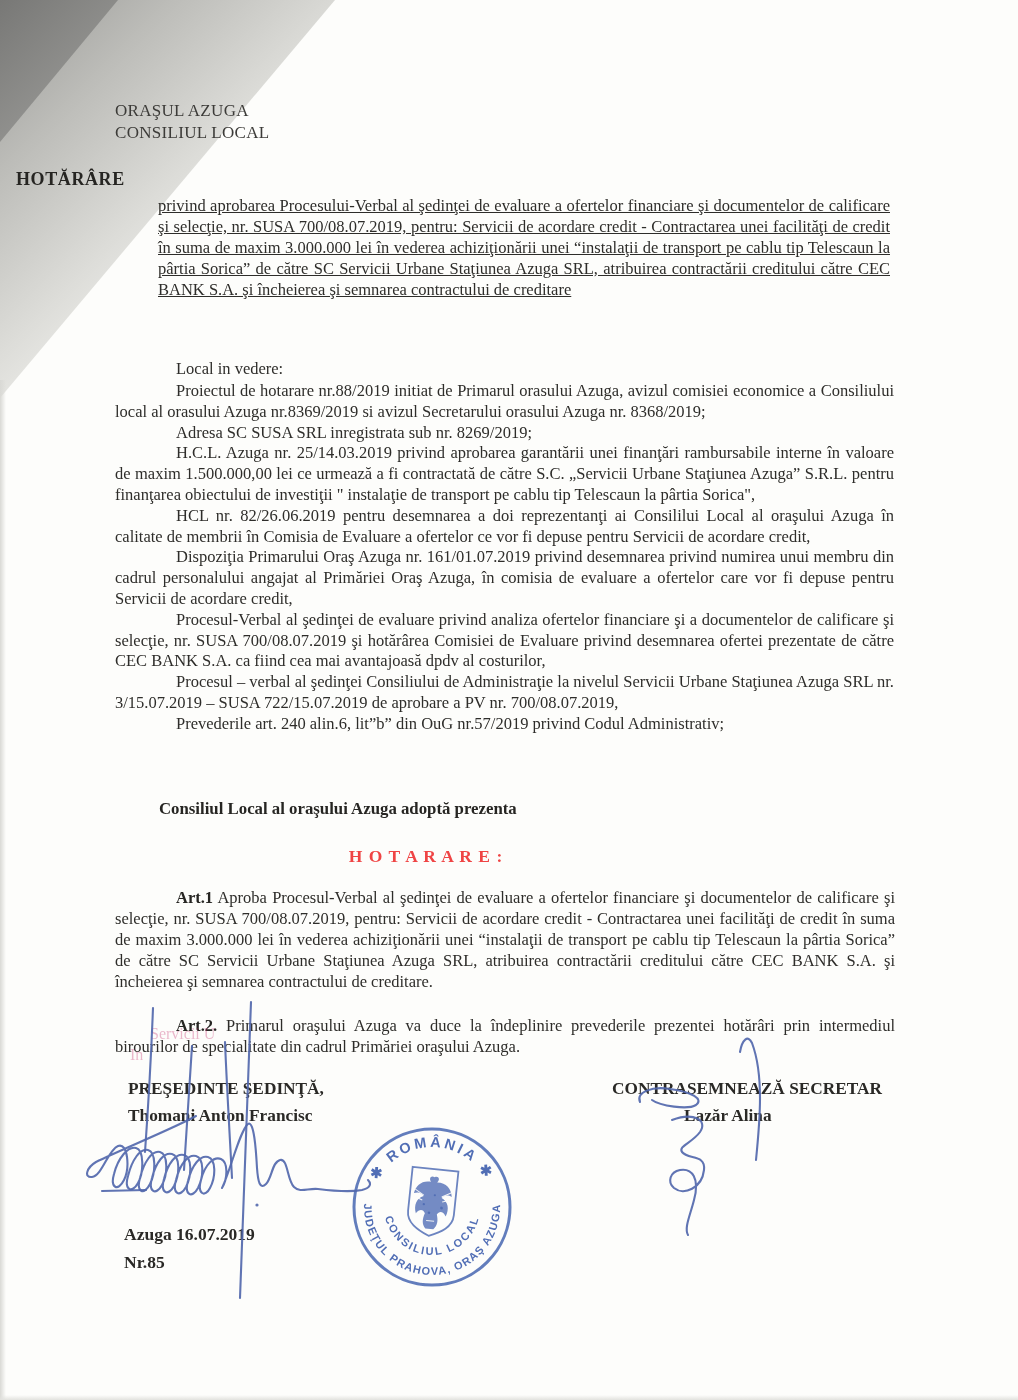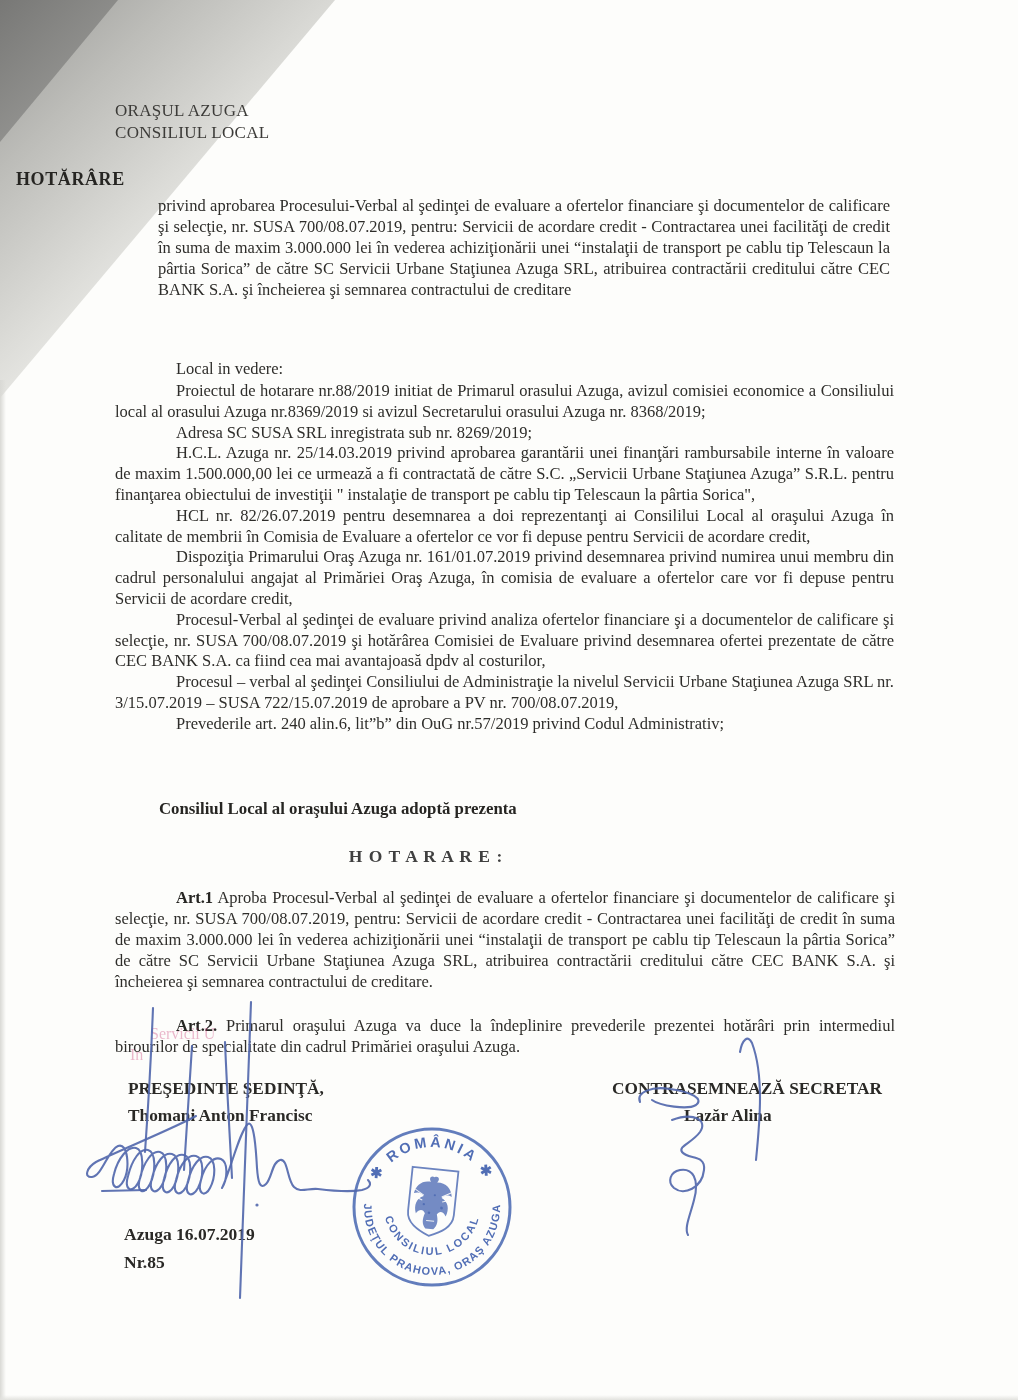--- a/index.html
+++ b/index.html
@@ -20,28 +20,28 @@
     background:linear-gradient(90deg,#d9d9d5,rgba(255,255,255,0));}
   .edge-bottom{position:absolute;left:0;right:0;bottom:0;height:5px;
     background:linear-gradient(0deg,#e2e2de,rgba(255,255,255,0));}
 
   .abs{position:absolute;}
   .header{top:100px;left:115px;font-size:17px;line-height:22.4px;
     letter-spacing:.3px;color:#3c3b38;}
   .doc-title{top:169px;left:0;width:912px;text-align:left;
     font-weight:bold;font-size:18px;letter-spacing:.6px;color:#262522;margin-left:16px;}
   .subject{top:196px;left:158px;width:732px;font-size:16.5px;
-    line-height:20.9px;text-align:justify;}
+    line-height:20.9px;text-align:justify;text-decoration:underline;}
   .considering-label{top:359px;left:176px;font-size:16.5px;}
   .considering{top:381px;left:115px;width:779px;font-size:16.5px;
     line-height:20.8px;text-align:justify;}
   .considering p{margin:0;text-indent:61px;}
   .adoption{top:799px;left:159px;font-weight:bold;font-size:16.8px;color:#262522;}
   .decision-title{top:846px;left:0;width:852px;text-align:center;
-    font-weight:bold;font-size:17.5px;letter-spacing:1px;color:#404040;}
+    font-weight:bold;font-size:17.5px;letter-spacing:1px;color:#ef4444;}
   .article{left:115px;width:780px;font-size:16.5px;line-height:20.9px;
     text-align:justify;}
   .article p{margin:0;text-indent:61px;}
   .article .art-label{font-weight:bold;color:#262522;}
   .art1{top:888px;}
   .art2{top:1016px;}
   .sig-left{top:1075px;left:128px;font-weight:bold;font-size:17.3px;
     line-height:27px;color:#2a2926;}
   .sig-right{top:1075px;left:612px;font-weight:bold;font-size:17.3px;
     line-height:27px;color:#2a2926;}
@@ -74,21 +74,21 @@
 
   <div class="abs doc-title">HOTĂRÂRE</div>
 
   <div class="abs subject">privind aprobarea Procesului-Verbal al şedinţei de evaluare a  ofertelor financiare şi  documentelor de calificare şi selecţie, nr. SUSA 700/08.07.2019, pentru: Servicii de acordare credit - Contractarea unei facilităţi de credit în suma de maxim 3.000.000 lei în vederea achiziţionării unei “instalaţii de transport pe cablu tip Telescaun la pârtia Sorica” de către SC Servicii Urbane Staţiunea Azuga SRL, atribuirea contractării creditului către CEC BANK S.A. şi încheierea şi semnarea contractului de creditare</div>
 
   <div class="abs considering-label">Local in vedere:</div>
   <div class="abs considering">
     <p>Proiectul de hotarare nr.88/2019 initiat de Primarul orasului Azuga,  avizul comisiei economice  a Consiliului local al orasului Azuga nr.8369/2019 si avizul Secretarului orasului Azuga nr. 8368/2019;</p>
     <p>Adresa SC SUSA SRL inregistrata sub nr. 8269/2019;</p>
     <p>H.C.L. Azuga nr. 25/14.03.2019 privind aprobarea garantării unei finanţări rambursabile interne în valoare de maxim 1.500.000,00 lei ce urmează a fi contractată de către S.C. „Servicii Urbane Staţiunea Azuga” S.R.L. pentru finanţarea obiectului de investiţii " instalaţie de transport pe cablu tip Telescaun la pârtia Sorica",</p>
-    <p>HCL nr. 82/26.07.2019 pentru desemnarea a doi reprezentanţi ai Consililui Local al oraşului Azuga în calitate de membrii în Comisia de Evaluare a ofertelor ce vor fi depuse pentru Servicii de acordare credit,</p>
+    <p>HCL nr. 82/26.06.2019 pentru desemnarea a doi reprezentanţi ai Consililui Local al oraşului Azuga în calitate de membrii în Comisia de Evaluare a ofertelor ce vor fi depuse pentru Servicii de acordare credit,</p>
     <p>Dispoziţia Primarului Oraş Azuga nr. 161/01.07.2019 privind desemnarea  privind numirea unui membru din cadrul personalului angajat al Primăriei Oraş Azuga, în comisia de evaluare a ofertelor care vor fi depuse pentru Servicii de acordare credit,</p>
     <p>Procesul-Verbal al şedinţei de evaluare privind analiza ofertelor financiare şi a documentelor de calificare şi selecţie, nr. SUSA 700/08.07.2019 şi hotărârea Comisiei de Evaluare privind desemnarea ofertei prezentate de către CEC BANK S.A. ca fiind cea mai avantajoasă dpdv al costurilor,</p>
     <p>Procesul – verbal al şedinţei Consiliului de Administraţie la nivelul Servicii Urbane Staţiunea Azuga SRL nr. 3/15.07.2019 – SUSA 722/15.07.2019 de aprobare a PV nr. 700/08.07.2019,</p>
     <p>Prevederile art. 240 alin.6, lit”b” din OuG nr.57/2019 privind Codul Administrativ;</p>
   </div>
 
   <div class="abs adoption">Consiliul Local al oraşului Azuga adoptă prezenta</div>
   <div class="abs decision-title">H O T A R A R E :</div>
 
   <div class="abs article art1">

